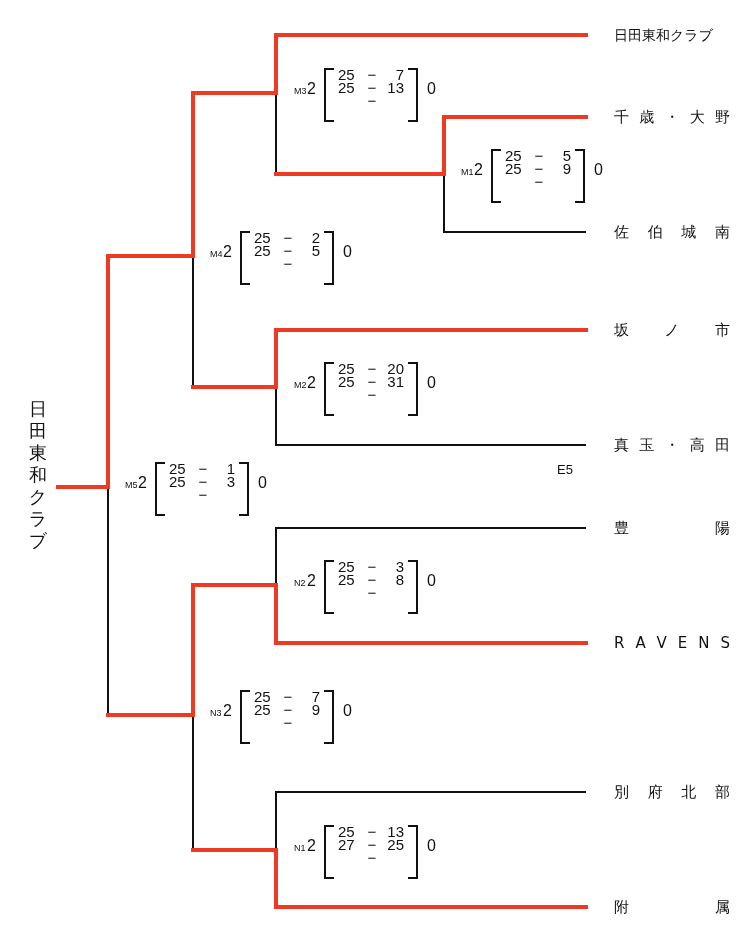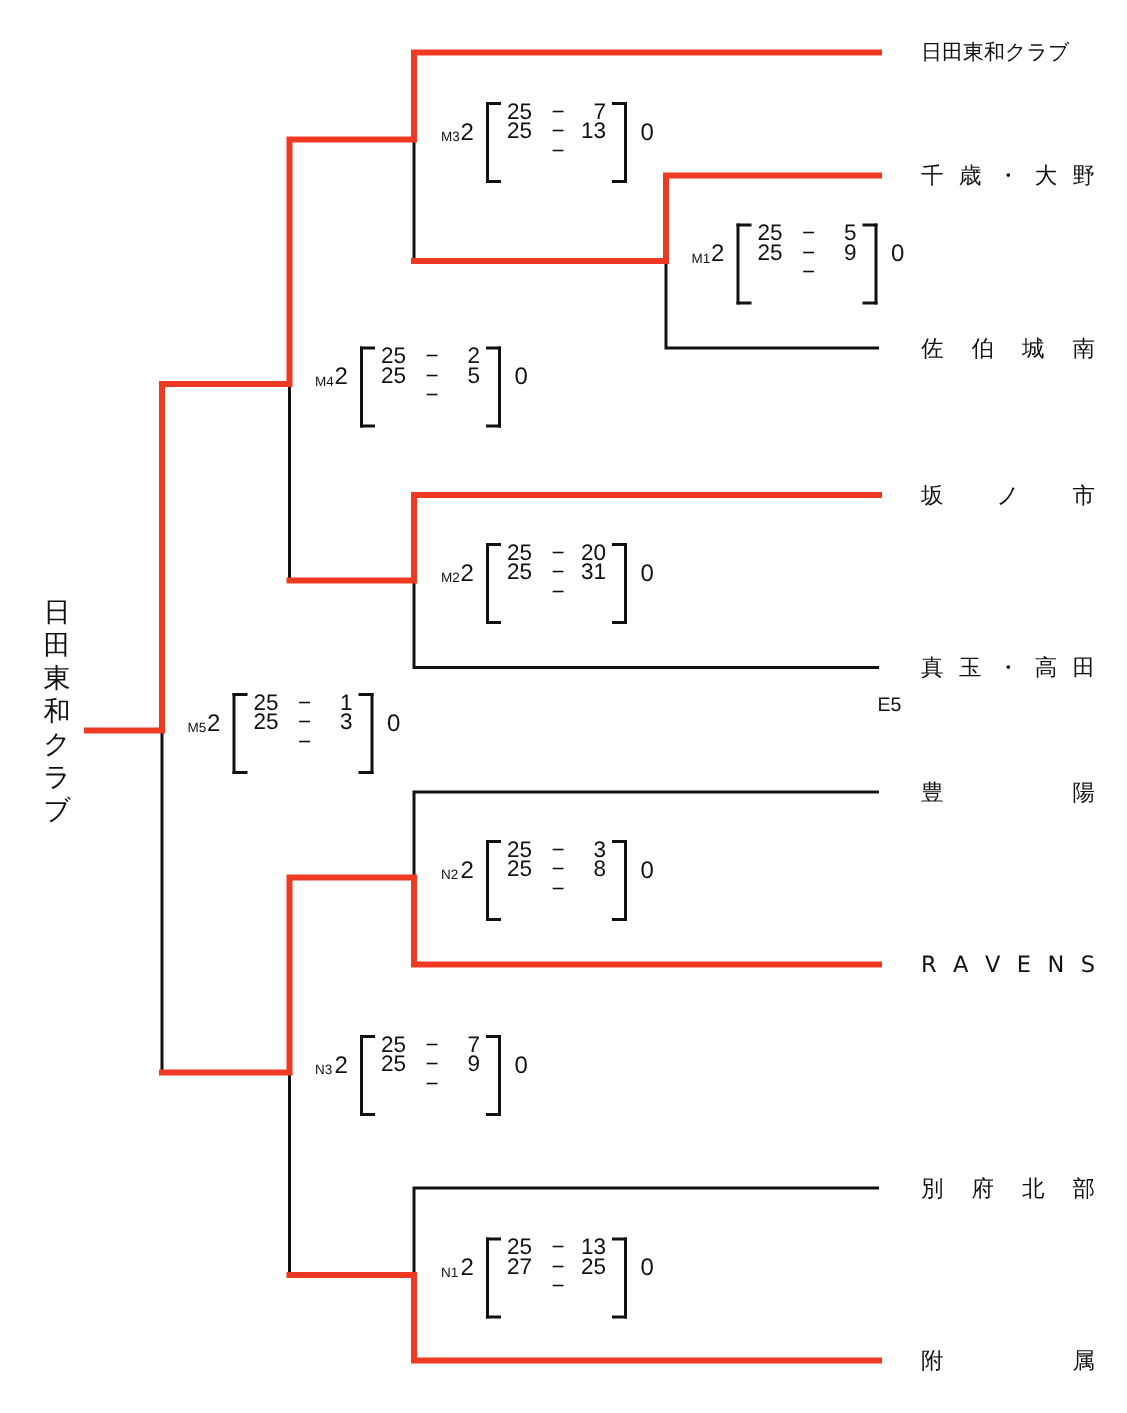--- a/index.html
+++ b/index.html
@@ -17,21 +17,21 @@
   .match .sets-right { position: absolute; left: 145px; top: 14px; font-size: 16px; }
   .match .br-l { position: absolute; left: 42px; top: 2px; width: 8px; height: 50px;
                  border: 2px solid #111; border-right: none; }
   .match .br-r { position: absolute; left: 126px; top: 2px; width: 8px; height: 50px;
                  border: 2px solid #111; border-left: none; }
   .match .rows { position: absolute; left: 56px; top: 2px; width: 70px; font-size: 15px; line-height: 13px; }
   .match .row { display: flex; height: 13px; }
   .match .a { width: 24px; text-align: left; }
   .match .d { width: 20px; text-align: center; }
   .match .b { width: 22px; text-align: right; }
-  .label-e5 { position: absolute; left: 557px; top: 462px; font-size: 13px; font-family: "Liberation Sans", sans-serif; margin-left: 28px; }
+  .label-e5 { position: absolute; left: 557px; top: 462px; font-size: 13px; font-family: "Liberation Sans", sans-serif; }
 </style>
 </head>
 <body>
 
 <svg id="bracket" width="751" height="942" viewBox="0 0 751 942">
 
   <g stroke="#111" stroke-width="2" fill="none">
     <path d="M444 174 V232 H586"></path>
     <path d="M276 93 V174"></path>
     <path d="M276 387 V445 H586"></path>

